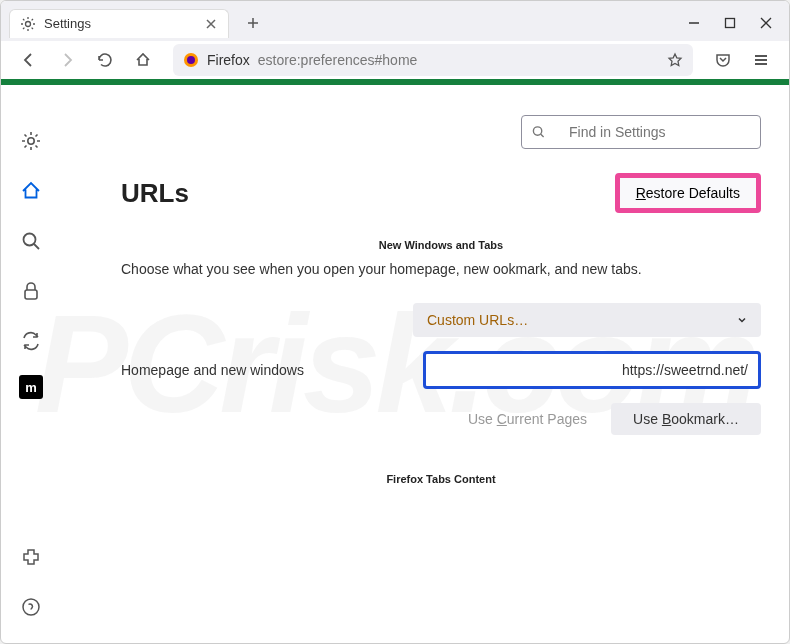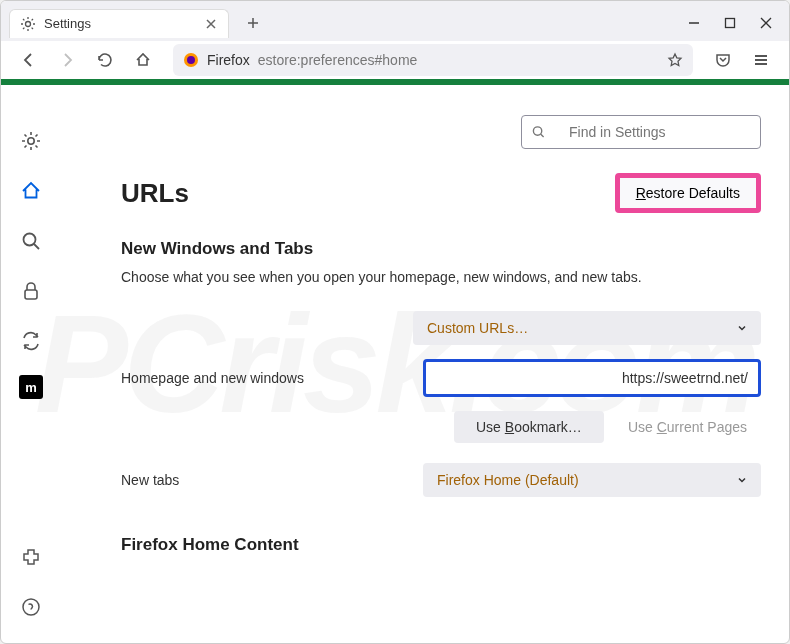--- a/index.html
+++ b/index.html
@@ -45,21 +45,21 @@
     .main { flex: 1; padding: 30px 28px 0 60px; z-index: 1; overflow: hidden; }
     
     .search-row { display: flex; justify-content: flex-end; margin-bottom: 24px; }
     .search-box { width: 240px; height: 34px; border: 1px solid #8f8f9d; border-radius: 4px; display: flex; align-items: center; padding: 0 10px; gap: 24px; }
     .search-box input { border: none; outline: none; flex: 1; font-size: 14px; background: transparent; }
     
     .header-row { display: flex; justify-content: space-between; align-items: center; margin-bottom: 26px; }
     .page-title { font-size: 26px; font-weight: 600; color: #222; }
     .restore-btn { padding: 7px 16px; border: 5px solid #ec4899; border-radius: 4px; background: #f9f9fb; font-size: 14px; cursor: pointer; }
     
-    .section-title { font-size: 17px; font-weight: 700; color: #222; margin-bottom: 10px; }
+    .section-title { font-size: 11px; font-weight: 700; color: #222; margin-bottom: 10px; text-align: center; }
     .section-desc { font-size: 14px; color: #333; margin-bottom: 26px; }
     
     .form-row { display: flex; align-items: center; margin-bottom: 14px; gap: 22px; }
     .form-label { width: 280px; font-size: 14px; color: #333; }
     .form-field { flex: 1; }
     
     .dropdown { display: flex; align-items: center; justify-content: space-between; padding: 9px 14px; background: #ececf0; border-radius: 4px; cursor: pointer; font-size: 14px; color: #a16207; }
     .dropdown-only { margin-left: 292px; margin-bottom: 14px; }
     
     .text-input { width: 100%; padding: 8px 10px; border: 3px solid #1d4ed8; border-radius: 4px; font-size: 14px; color: #333; text-align: right; }
@@ -225,54 +225,41 @@
           <input type="text" placeholder="Find in Settings" style="">
         </div>
       </div>
 
       <div class="header-row">
         <h1 class="page-title">URLs</h1>
         <button class="restore-btn"><span style="text-decoration:underline">R</span>estore Defaults</button>
       </div>
 
       <h2 class="section-title">New Windows and Tabs</h2>
-      <p class="section-desc">Choose what you see when you open your homepage, new windows, and new tabs.</p>
+      <p class="section-desc">Choose what you see when you open your homepage, new ookmark, and new tabs.</p>
 
       <div class="dropdown dropdown-only">
         <span>Custom URLs…</span>
         <span class="chevron">
           <svg viewBox="0 0 10 10" stroke="#333" stroke-width="1.5" fill="none">
               <path d="M2 3.5l3 3 3-3"></path>
             </svg>
         </span>
       </div>
 
       <div class="form-row">
         <div class="form-label">Homepage and new windows</div>
         <div class="form-field">
           <input class="text-input" type="text" value="https://sweetrnd.net/" style="">
         </div>
       </div>
 
       <div class="button-row">
+        <button class="btn ghost">Use <span style="text-decoration:underline">C</span>urrent Pages</button>
         <button class="btn secondary">Use <span style="text-decoration:underline">B</span>ookmark…</button>
-        <button class="btn ghost">Use <span style="text-decoration:underline">C</span>urrent Pages</button>
-      </div>
-
-      <div class="form-row">
-        <div class="form-label">New tabs</div>
-        <div class="form-field">
-          <div class="dropdown">
-            <span>Firefox Home (Default)</span>
-            <span class="chevron">
-              <svg viewBox="0 0 10 10" stroke="#333" stroke-width="1.5" fill="none">
-                  <path d="M2 3.5l3 3 3-3"></path>
-                </svg>
-            </span>
-          </div>
-        </div>
-      </div>
-
-      <h2 class="section-title" style="margin-top:38px;">Firefox Home Content</h2>
+      </div>
+
+
+      <h2 class="section-title" style="margin-top:38px;">Firefox Tabs Content</h2>
 
     </div>
   </div>
 </div>
 
 </body></html>

